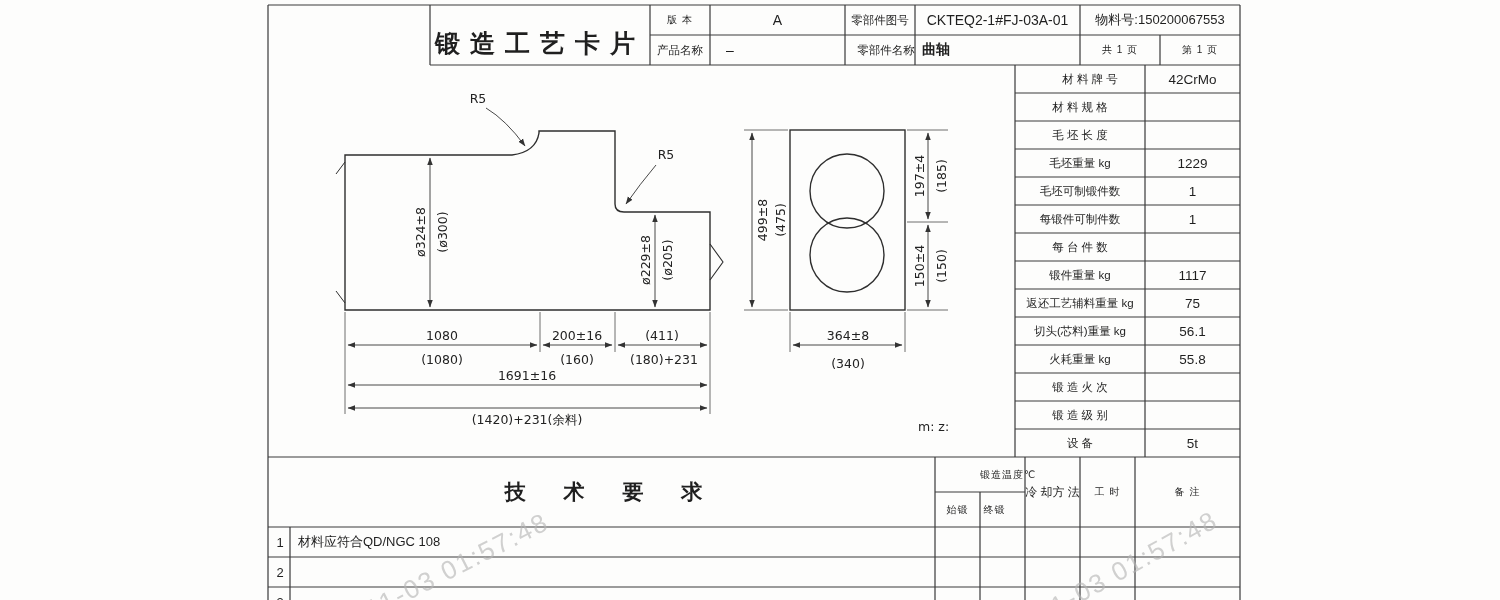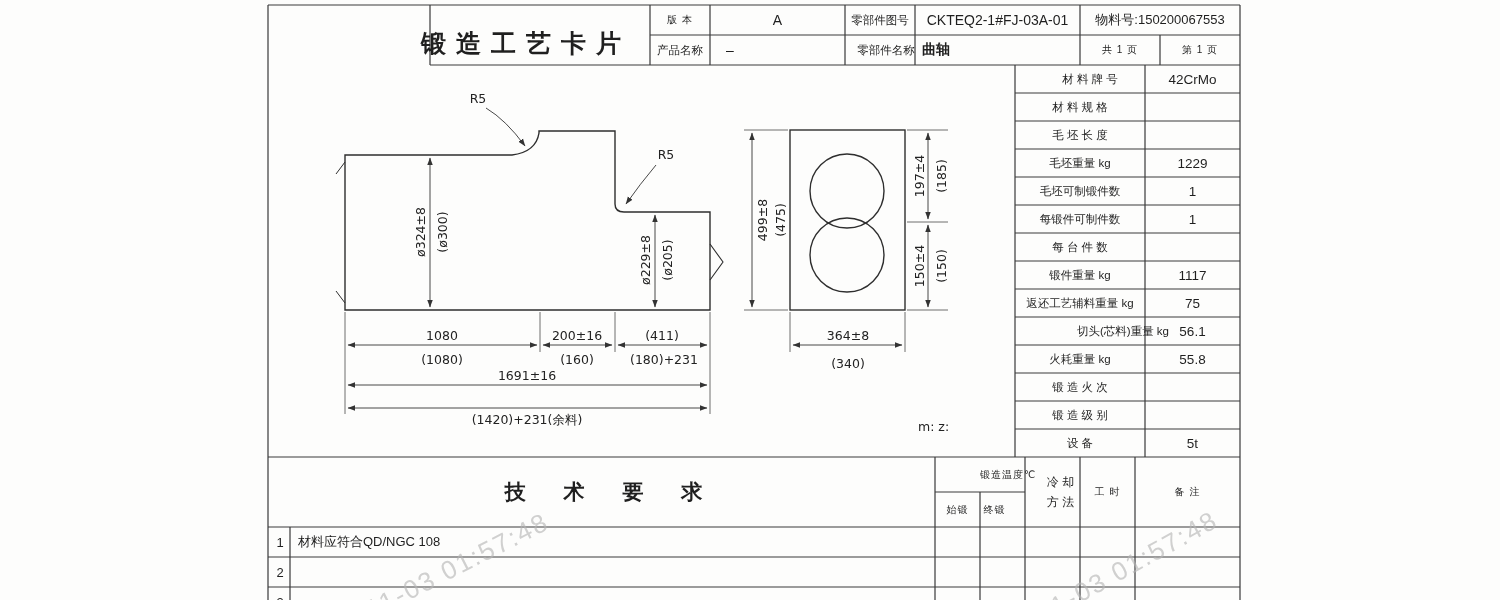--- a/index.html
+++ b/index.html
@@ -10,21 +10,21 @@
      box-sizing:border-box;white-space:nowrap;color:#1f1f1f;}
   .left{justify-content:flex-start;}
   .title{font-size:25px;font-weight:600;letter-spacing:10px;}
   .lab{font-size:10px;letter-spacing:1px;}
   .lab-sm{font-size:11.5px;}
   .val{font-size:14px;}
   .val-sm{font-size:13px;}
   .mlab{font-size:11.5px;}
   .mval{font-size:13.5px;}
   .tech-title{font-size:21px;font-weight:600;letter-spacing:16px;padding-left:20px;}
-  .two-line{flex-direction:column;line-height:1.7;font-size:12px;margin-left:8px;}
+  .two-line{flex-direction:row;line-height:1.7;font-size:12px;}
   .rowtext{font-size:13px;padding-left:2px;}
   .wm{position:absolute;color:#b5b5b5;opacity:.62;font-size:26px;letter-spacing:2px;
       transform-origin:0 50%;white-space:nowrap;}
   .wm1{left:368px;top:596px;transform:rotate(-27deg);}
   .wm2{left:1040px;top:600px;transform:rotate(-29deg);}
   text{font-family:"DejaVu Sans","Liberation Sans",sans-serif;font-size:12.5px;fill:#222;}
 </style>
 </head>
 <body>
 
@@ -96,21 +96,21 @@
       <text x="920" y="176" dy="4" transform="rotate(-90 920 176)">197±4</text>
       <text x="942" y="176" dy="4" transform="rotate(-90 942 176)">(185)</text>
       <text x="920" y="266" dy="4" transform="rotate(-90 920 266)">150±4</text>
       <text x="942" y="266" dy="4" transform="rotate(-90 942 266)">(150)</text>
       <text x="848" y="340">364±8</text>
       <text x="848" y="368">(340)</text>
       <text x="918" y="431" text-anchor="start">m: z:</text>
     </g>
   </svg>
 
-  <div class="c title" style="left:416px;top:5px;width:220px;height:76px;border-radius:25px;">锻造工艺卡片</div>
+  <div class="c title" style="left:430px;top:5px;width:220px;height:76px;border-radius:25px;">锻造工艺卡片</div>
   <div class="c lab" style="left:650px;top:5px;width:60px;height:30px;">版 本</div>
   <div class="c val" style="left:710px;top:5px;width:135px;height:30px;">A</div>
   <div class="c lab-sm" style="left:845px;top:5px;width:70px;height:30px;">零部件图号</div>
   <div class="c val" style="left:915px;top:5px;width:165px;height:30px;">CKTEQ2-1#FJ-03A-01</div>
   <div class="c val-sm" style="left:1080px;top:5px;width:160px;height:30px;">物料号:150200067553</div>
   <div class="c lab-sm" style="left:650px;top:35px;width:60px;height:30px;">产品名称</div>
   <div class="c val left" style="left:710px;top:35px;width:135px;height:30px;padding-left:16px;">–</div>
   <div class="c lab-sm" style="left:845px;top:35px;width:70px;height:30px;padding-left:12px;">零部件名称</div>
   <div class="c val left" style="left:915px;top:35px;width:165px;height:30px;padding-left:7px;font-weight:600;">曲轴</div>
   <div class="c lab" style="left:1080px;top:35px;width:80px;height:30px;">共 1 页</div>
@@ -127,21 +127,21 @@
   <div class="c mlab" style="left:1015px;top:177px;width:130px;height:28px;">毛坯可制锻件数</div>
   <div class="c mval" style="left:1145px;top:177px;width:95px;height:28px;">1</div>
   <div class="c mlab" style="left:1015px;top:205px;width:130px;height:28px;">每锻件可制件数</div>
   <div class="c mval" style="left:1145px;top:205px;width:95px;height:28px;">1</div>
   <div class="c mlab" style="left:1015px;top:233px;width:130px;height:28px;">每 台 件 数</div>
   <div class="c mval" style="left:1145px;top:233px;width:95px;height:28px;"></div>
   <div class="c mlab" style="left:1015px;top:261px;width:130px;height:28px;">锻件重量 kg</div>
   <div class="c mval" style="left:1145px;top:261px;width:95px;height:28px;">1117</div>
   <div class="c mlab" style="left:1015px;top:289px;width:130px;height:28px;">返还工艺辅料重量 kg</div>
   <div class="c mval" style="left:1145px;top:289px;width:95px;height:28px;">75</div>
-  <div class="c mlab" style="left:1015px;top:317px;width:130px;height:28px;margin-left:43px;">切头(芯料)重量 kg</div>
+  <div class="c mlab" style="left:1015px;top:317px;width:130px;height:28px;">切头(芯料)重量 kg</div>
   <div class="c mval" style="left:1145px;top:317px;width:95px;height:28px;">56.1</div>
   <div class="c mlab" style="left:1015px;top:345px;width:130px;height:28px;">火耗重量 kg</div>
   <div class="c mval" style="left:1145px;top:345px;width:95px;height:28px;">55.8</div>
   <div class="c mlab" style="left:1015px;top:373px;width:130px;height:28px;">锻 造 火 次</div>
   <div class="c mval" style="left:1145px;top:373px;width:95px;height:28px;"></div>
   <div class="c mlab" style="left:1015px;top:401px;width:130px;height:28px;">锻 造 级 别</div>
   <div class="c mval" style="left:1145px;top:401px;width:95px;height:28px;"></div>
   <div class="c mlab" style="left:1015px;top:429px;width:130px;height:28px;">设  备</div>
   <div class="c mval" style="left:1145px;top:429px;width:95px;height:28px;">5t</div>
 

